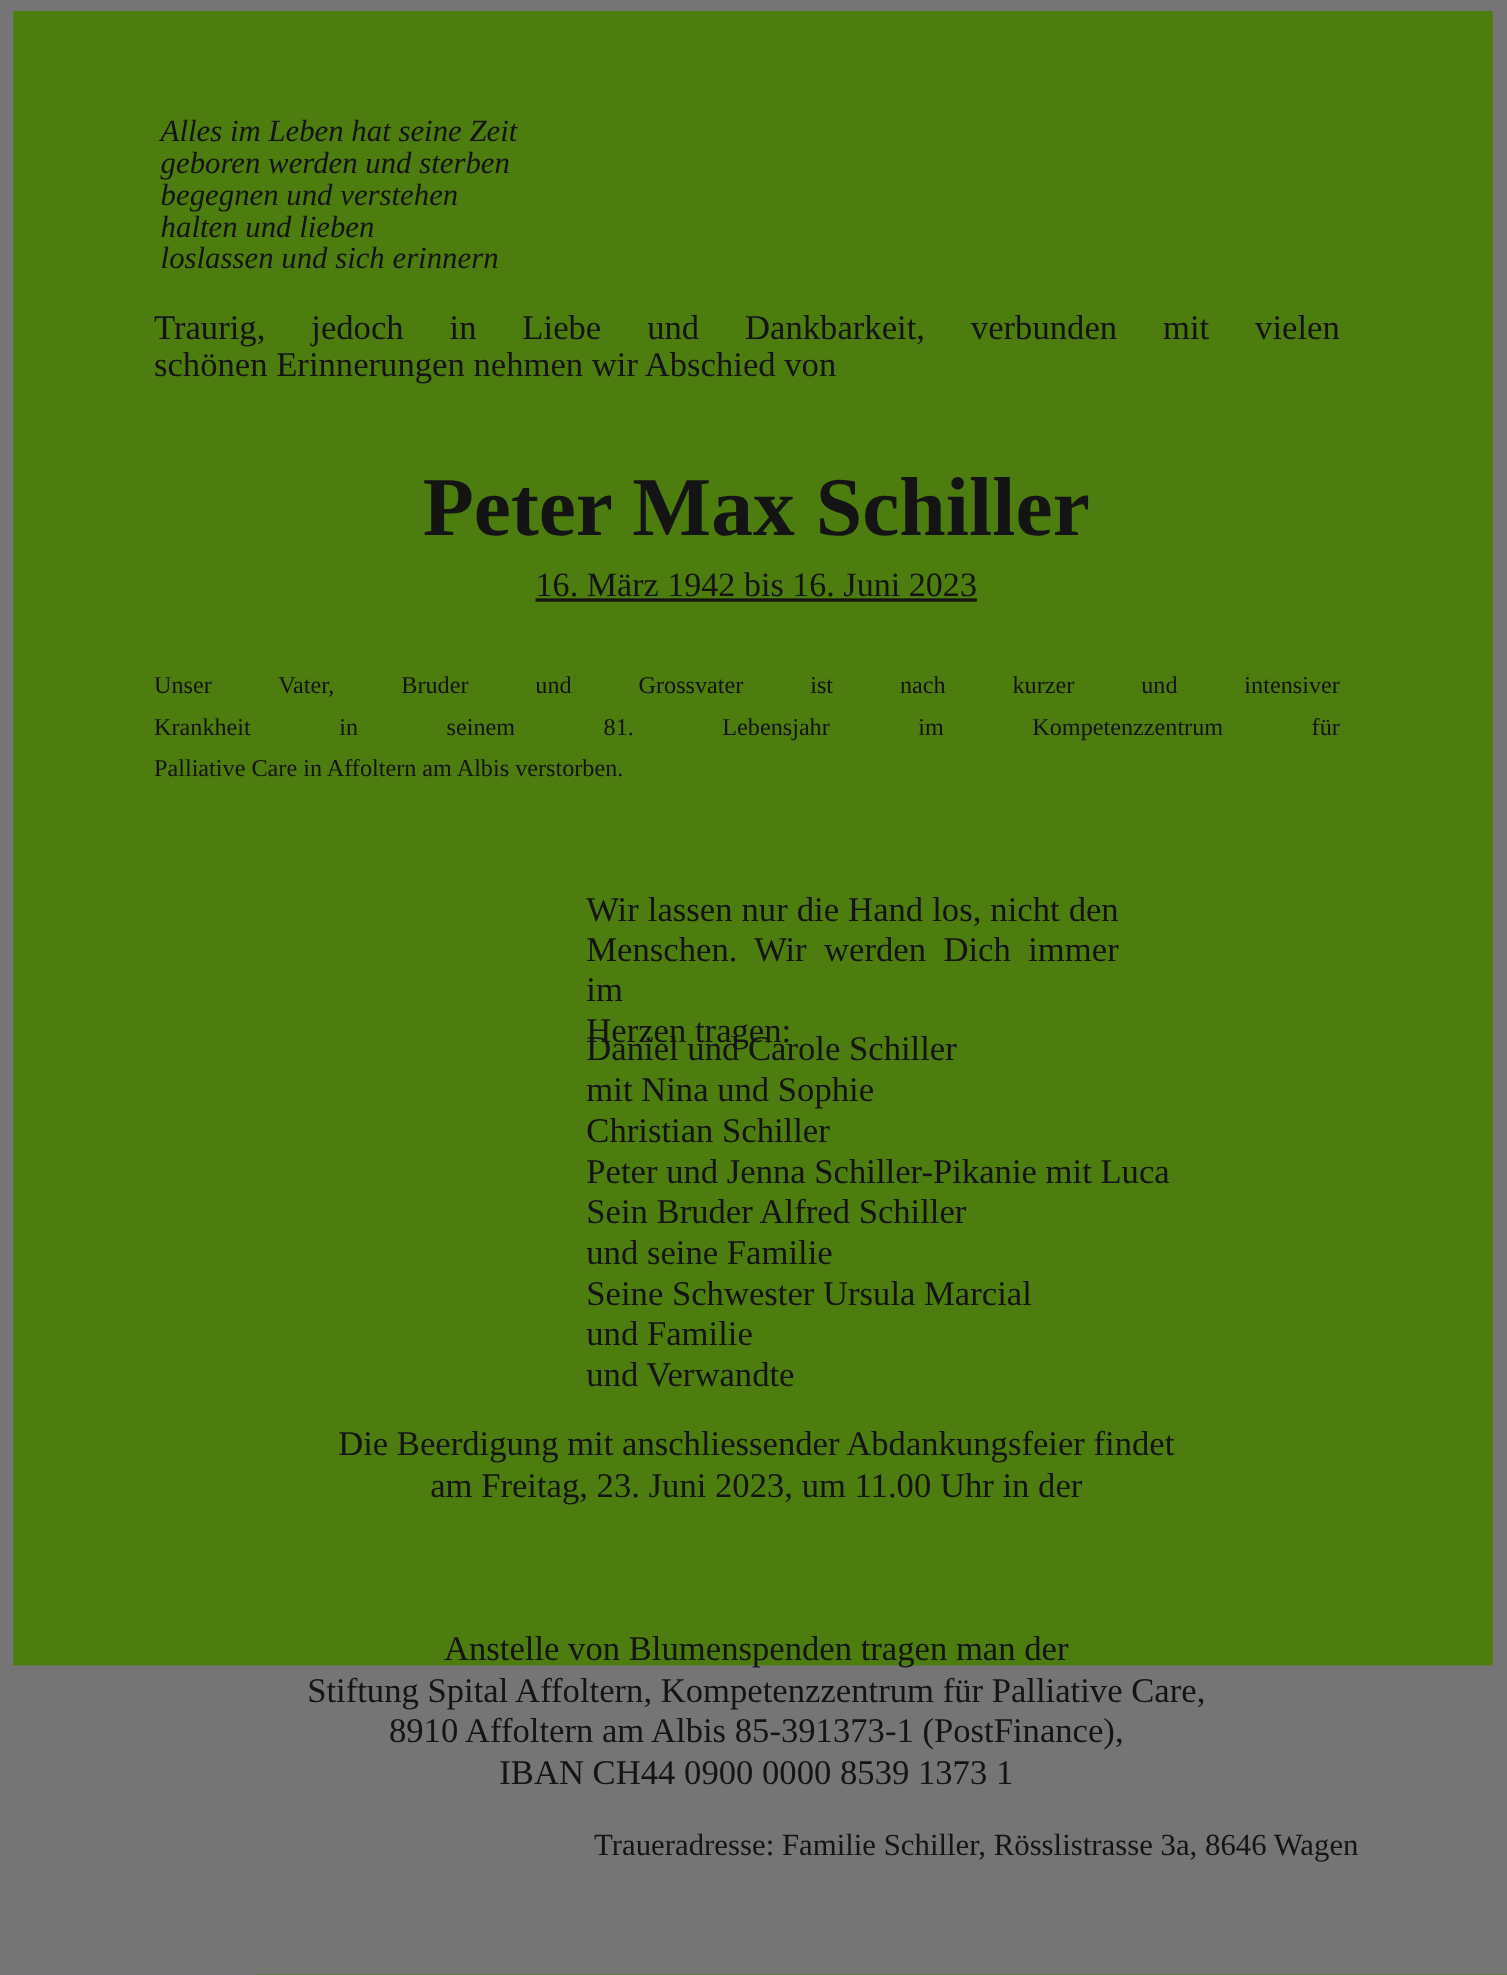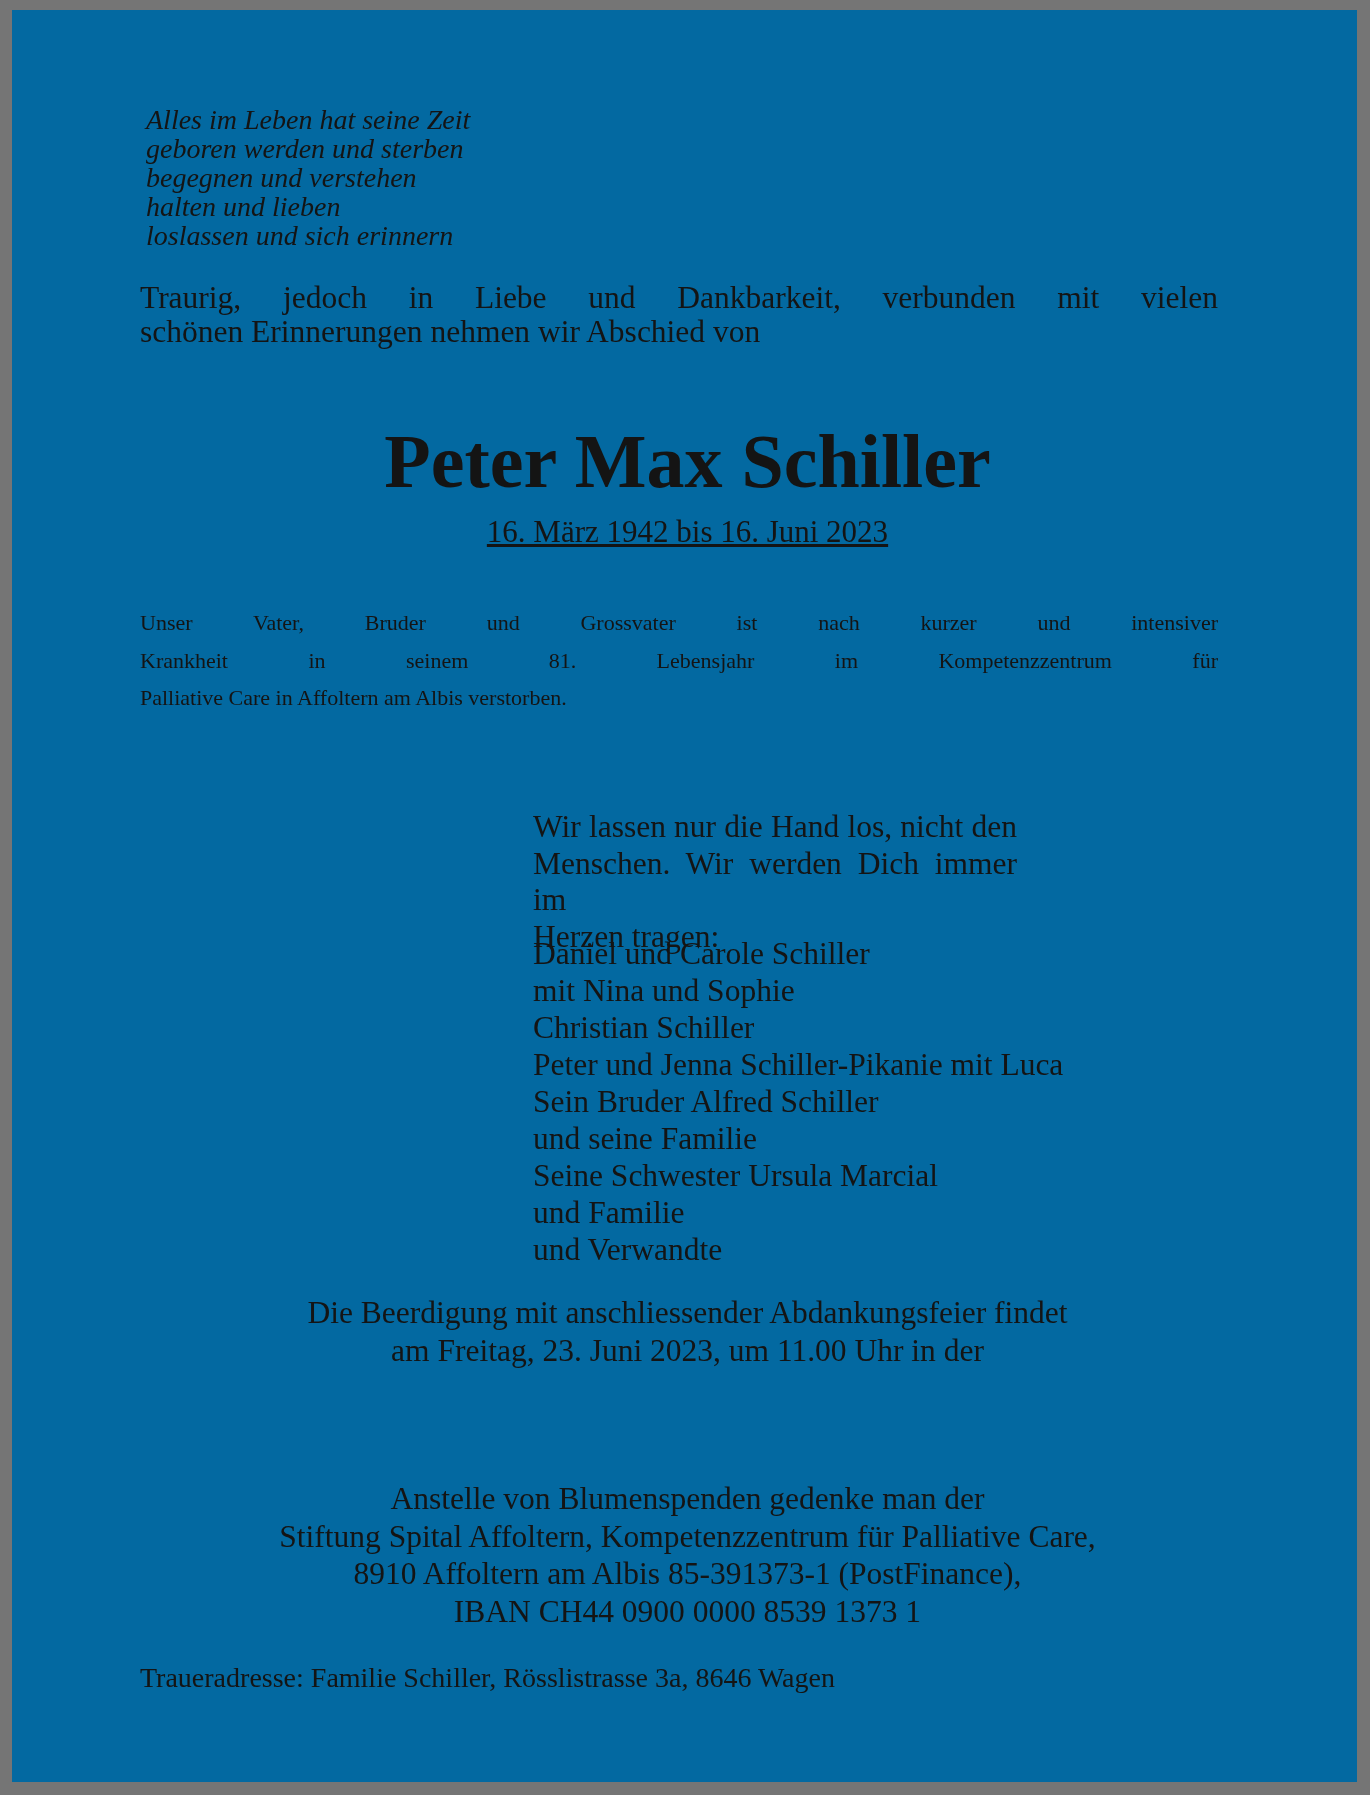--- a/index.html
+++ b/index.html
@@ -11,22 +11,22 @@
     height: 1795px;
     position: relative;
     background: #757575;
     overflow: hidden;
   }
   .page {
     position: absolute;
     left: 12px;
     top: 10px;
     width: 1345px;
-    height: 1772px;
-    background: #0369a1;
+    height: 1504px;
+    background: #4d7c0f;
     color: #141414;
     font-family: "Liberation Serif", serif;
   }
   .block { position: absolute; }
 
   
   .verse {
     left: 134px;
     top: 95px;
     font-size: 28px;
@@ -110,21 +110,21 @@
     font-size: 31.5px;
     line-height: 37.5px;
     text-align: center;
   }
   .address {
     left: 128px;
     top: 1652px;
     width: 1095px;
     font-size: 28px;
     line-height: 32px;
-    text-align: left;
+    text-align: right;
   }
   .center-line { white-space: nowrap; }
 </style>
 </head>
 <body>
 
 <div class="page">
 
   <div class="block verse">
     <div>Alles im Leben hat seine Zeit</div>
@@ -166,21 +166,21 @@
     <div>und Familie</div>
     <div>und Verwandte</div>
   </div>
 
   <div class="block funeral">
     <div class="center-line">Die Beerdigung mit anschliessender Abdankungsfeier findet</div>
     <div class="center-line">am Freitag, 23. Juni 2023, um 11.00 Uhr in der</div>
   </div>
 
   <div class="block donation">
-    <div class="center-line">Anstelle von Blumenspenden gedenke man der</div>
+    <div class="center-line">Anstelle von Blumenspenden tragen man der</div>
     <div class="center-line">Stiftung Spital Affoltern, Kompetenzzentrum für Palliative Care,</div>
     <div class="center-line">8910 Affoltern am Albis 85-391373-1 (PostFinance),</div>
     <div class="center-line">IBAN CH44 0900 0000 8539 1373 1</div>
   </div>
 
   <div class="block address">
     <div class="center-line">Traueradresse: Familie Schiller, Rösslistrasse 3a, 8646 Wagen</div>
   </div>
 
 </div>

